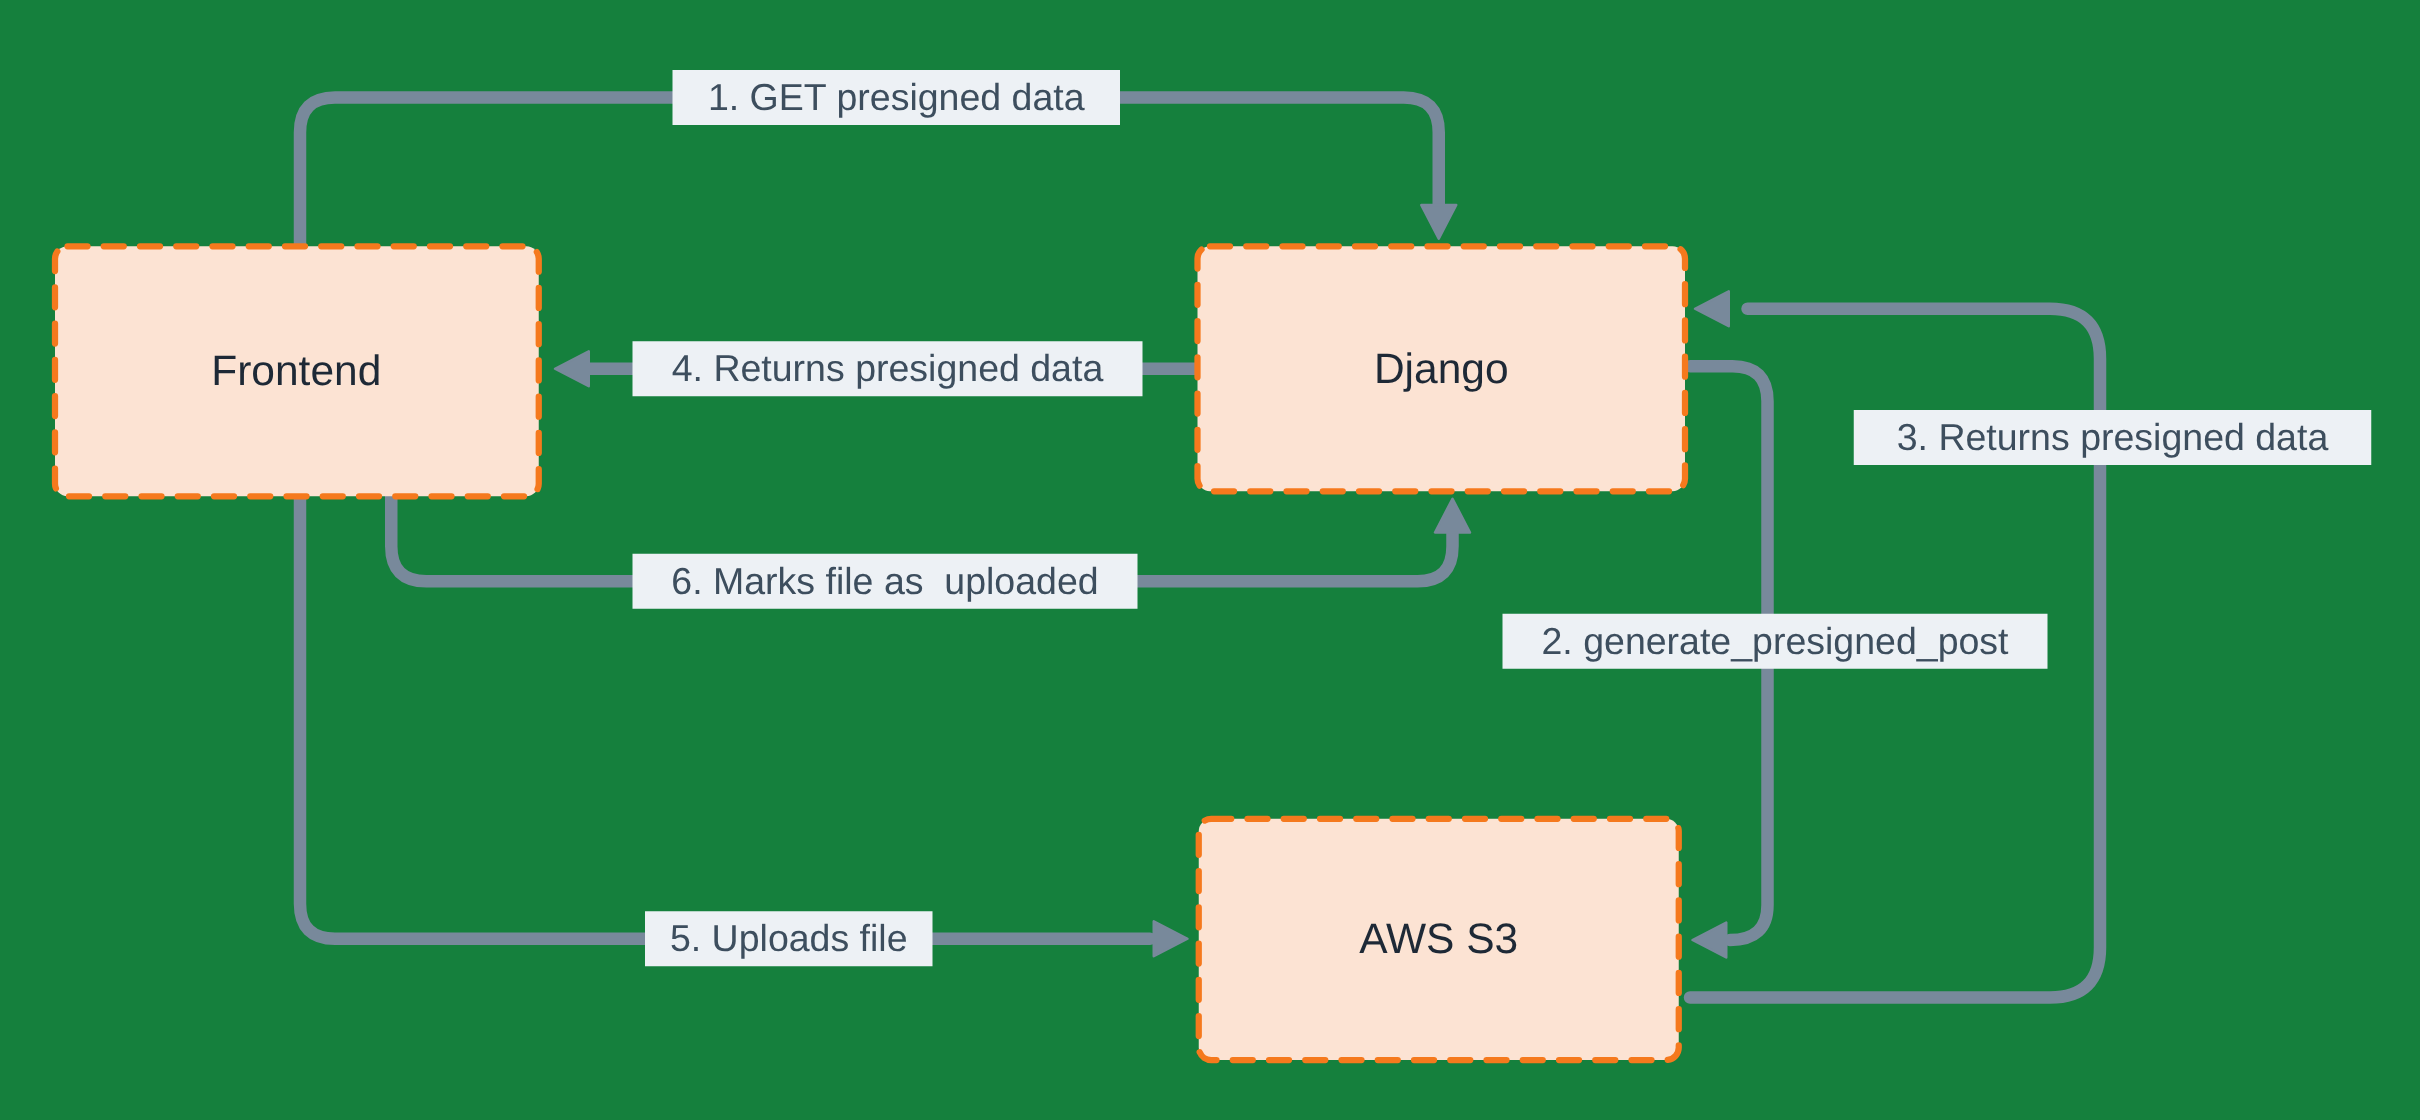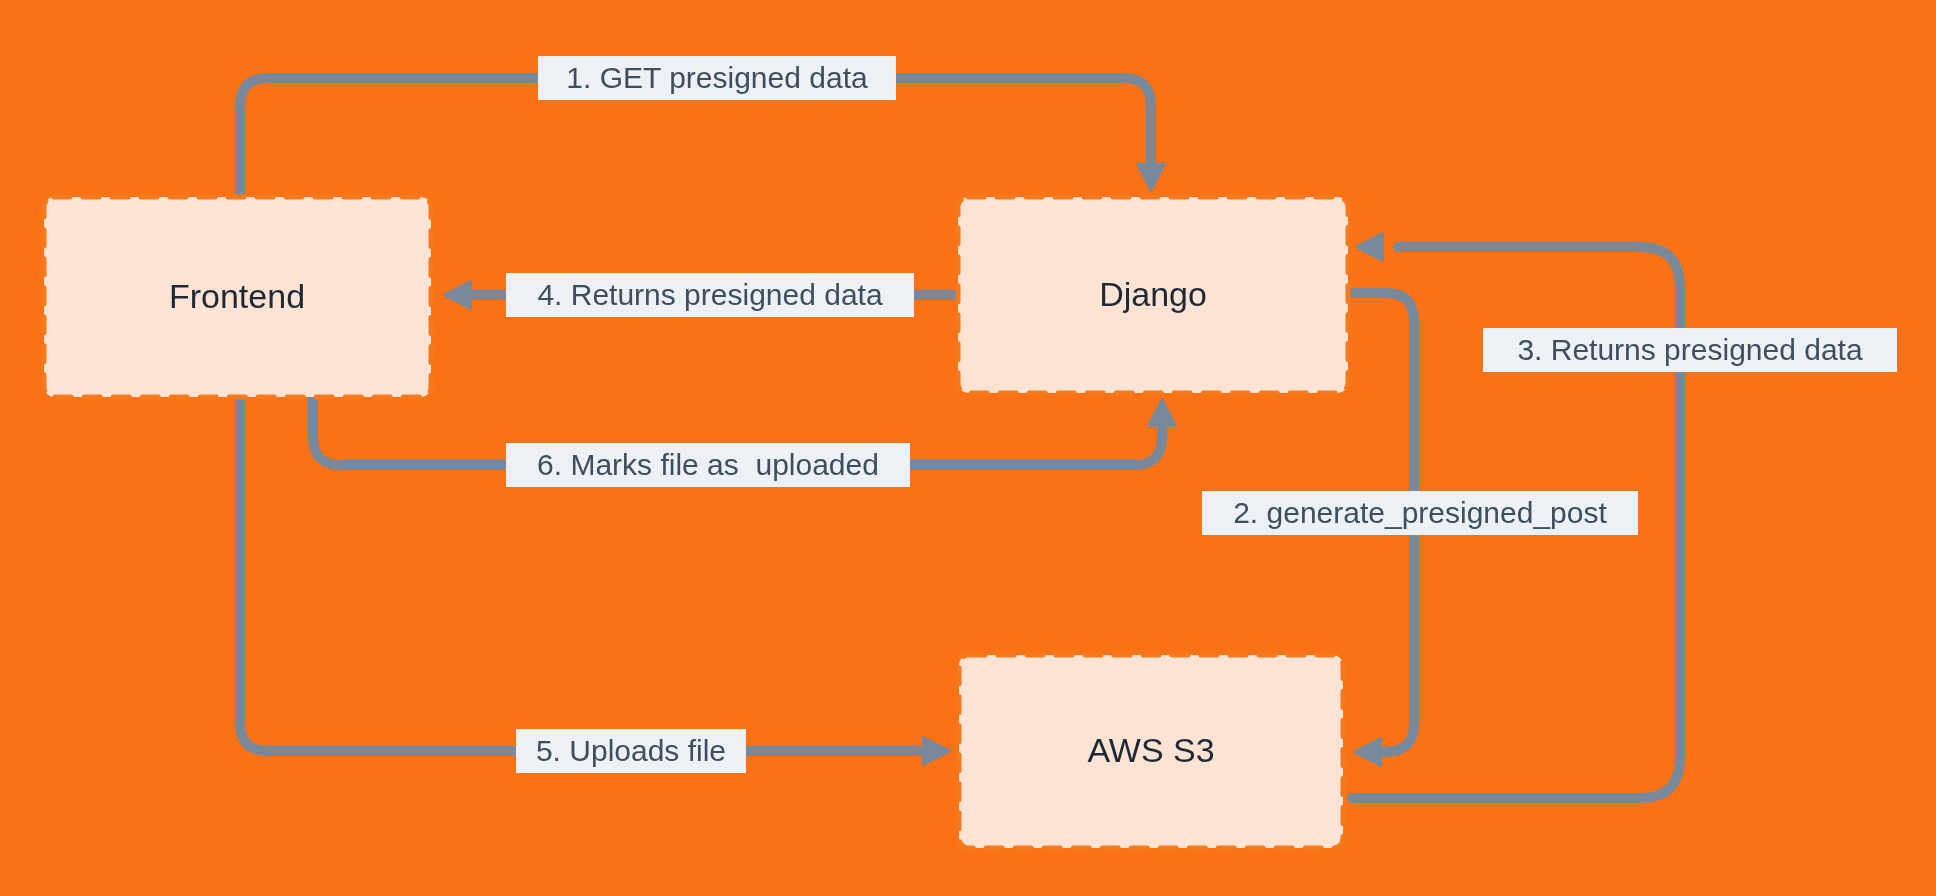--- a/index.html
+++ b/index.html
@@ -5,21 +5,21 @@
   html, body {
     margin: 0;
     padding: 0;
     background: #edf1f5;
     font-family: "Liberation Sans", "DejaVu Sans", sans-serif;
   }
   .canvas {
     position: relative;
     width: 1936px;
     height: 896px;
-    background: #f97316;
+    background: #15803d;
     overflow: hidden;
   }
   svg { display: block; }
   .edge {
     fill: none;
     stroke: #78899b;
     stroke-width: 10;
     stroke-linecap: round;
     stroke-linejoin: round;
   }

